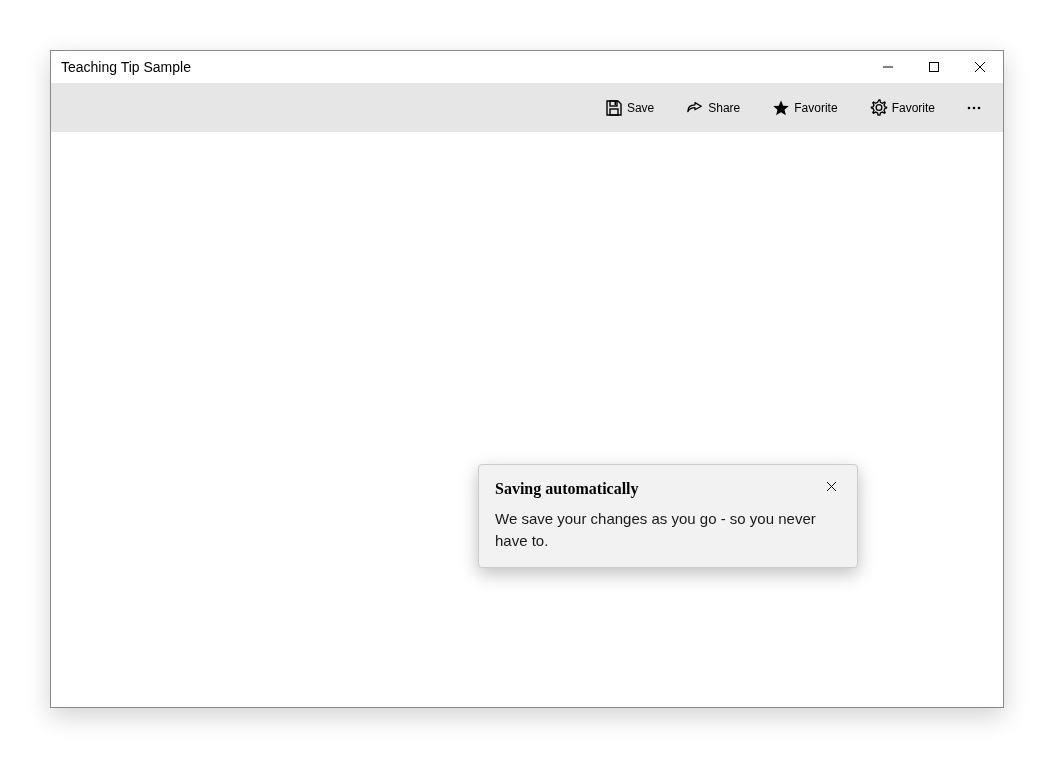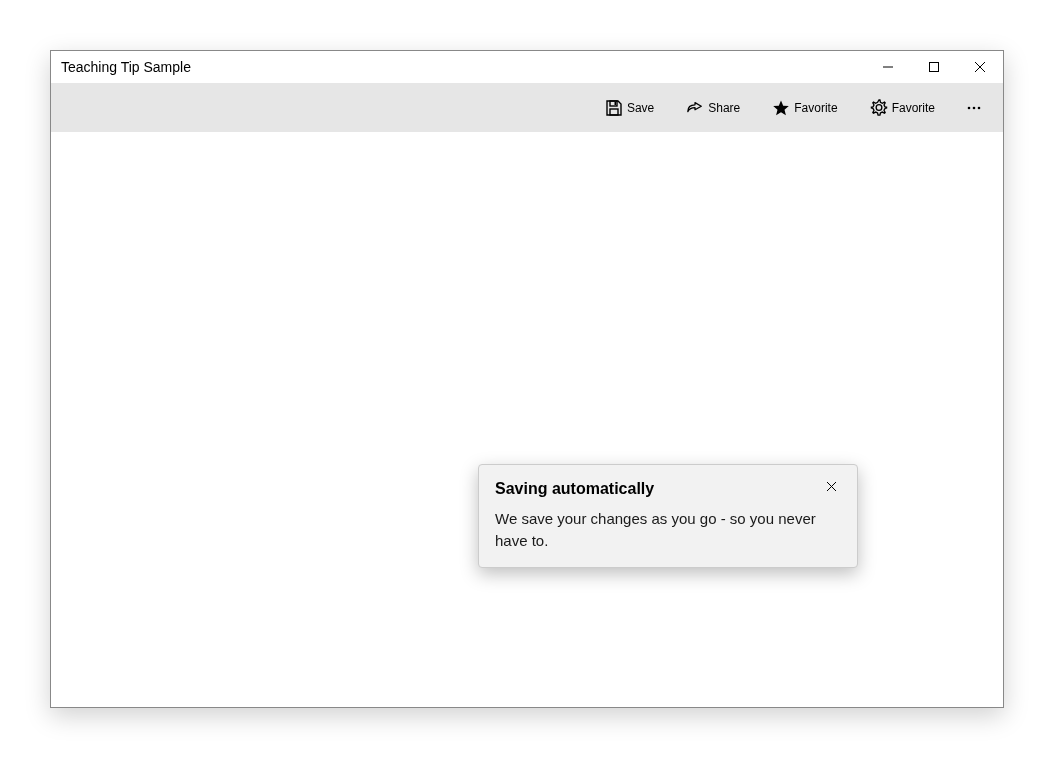--- a/index.html
+++ b/index.html
@@ -104,20 +104,21 @@
     .tip-header {
       display: flex;
       align-items: flex-start;
     }
     .tip-title {
       font-size: 16px;
       font-weight: 600;
       color: #000;
       flex: 1;
       line-height: 1.3;
+      font-family: Liberation Serif, serif;
     }
     .tip-close {
       width: 20px;
       height: 20px;
       display: flex;
       align-items: center;
       justify-content: center;
       cursor: pointer;
       margin-top: -2px;
     }

